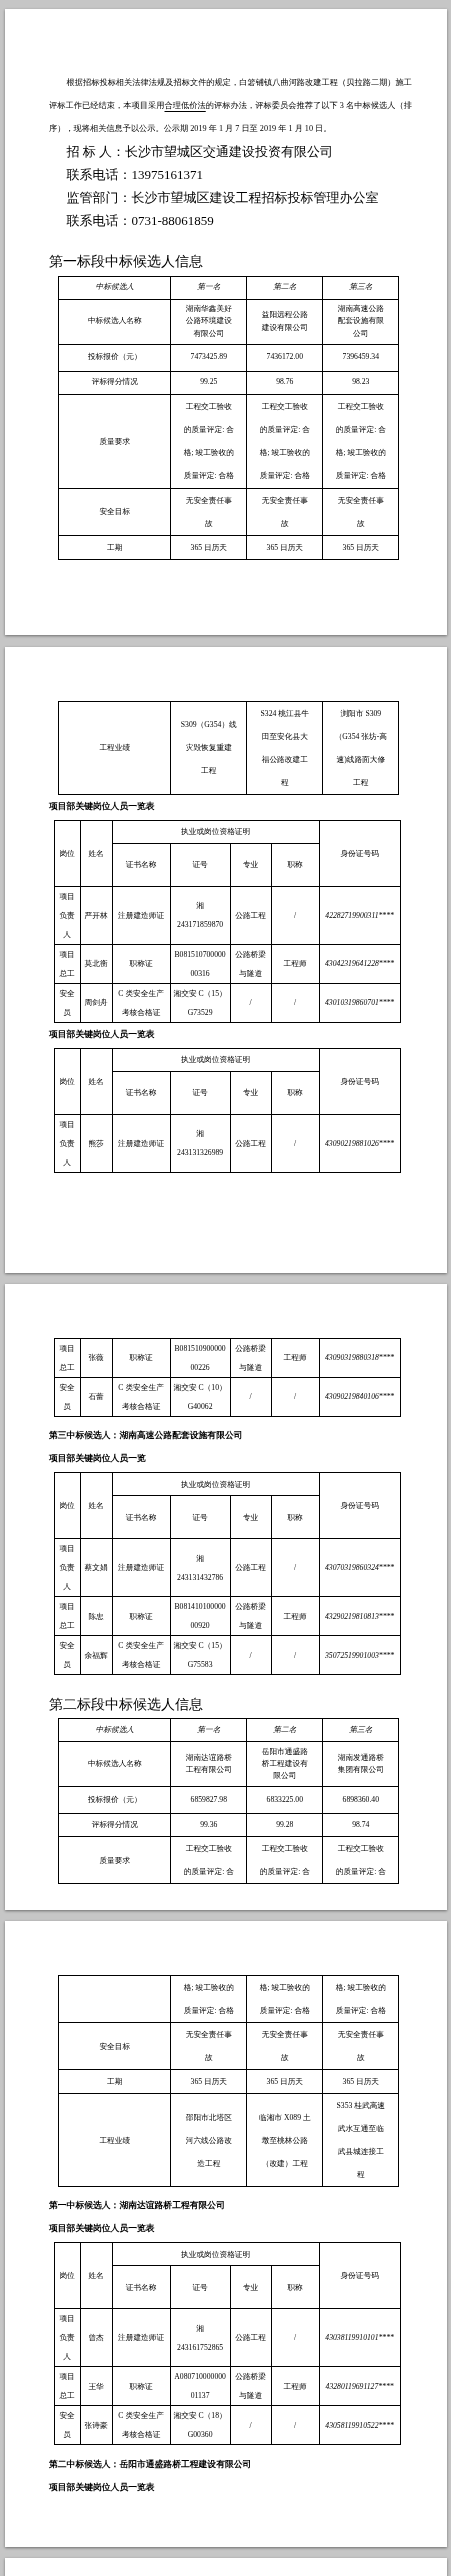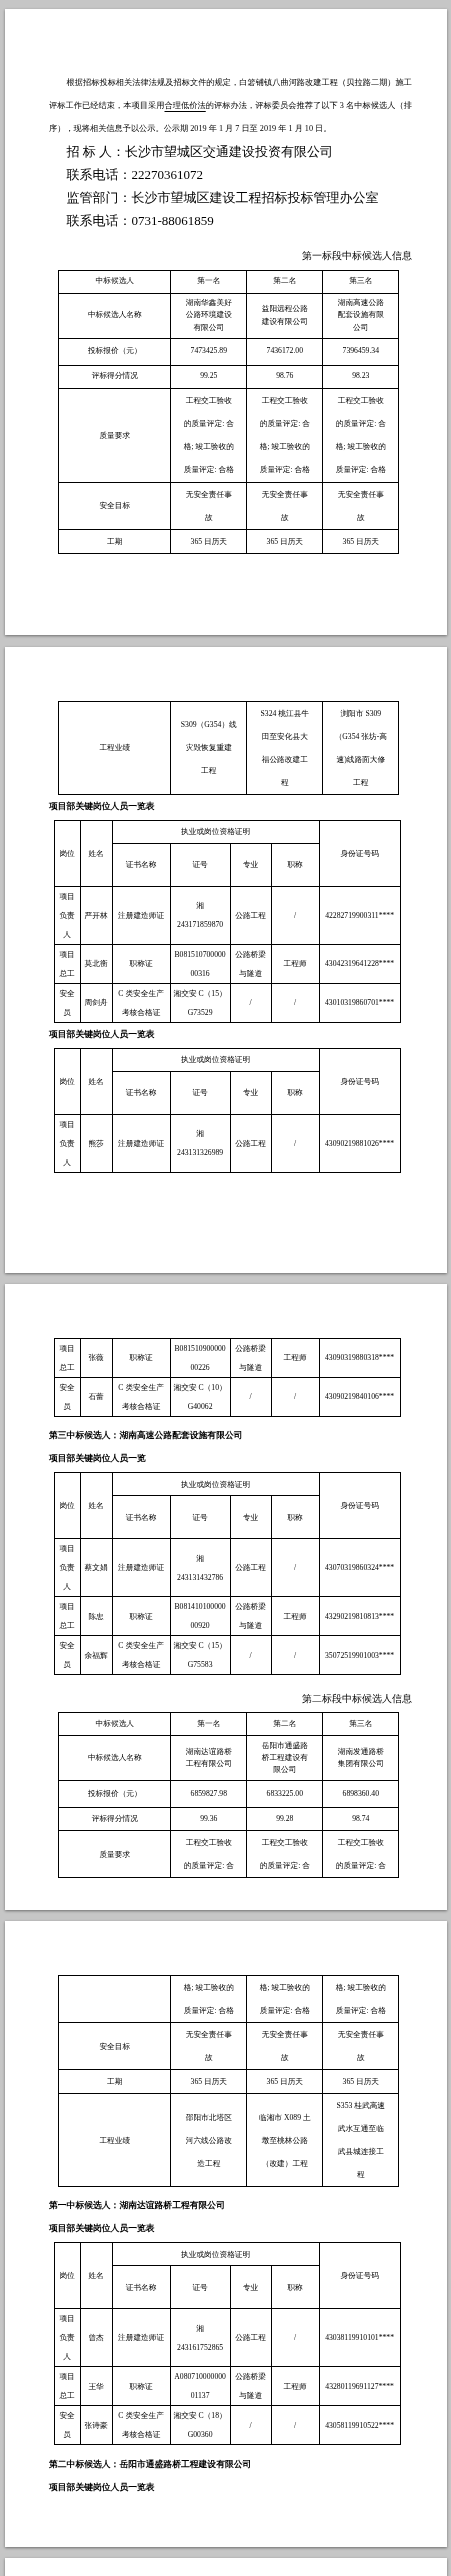--- a/index.html
+++ b/index.html
@@ -24,44 +24,44 @@
   .notice-para {
     font-size: 8.2px;
     line-height: 23px;
     text-align: justify;
     text-indent: 17.5px;
     margin: 8.2px 0 0 0;
   }
   .u-term { text-decoration: underline; text-underline-offset: 2.6px; }
   .contact-line { font-size: 13px; line-height: 23px; text-indent: 17.5px; }
   .section-title {
-    font-size: 10px;
+    font-size: 14px;
     line-height: 23px;
-    text-align: right;
-    margin-top: 12px;
+    text-align: left;
+    margin-top: 18px;
   }
   .cand-heading, .list-title {
     font-weight: bold;
     font-size: 8.8px;
     line-height: 23px;
     margin-top: 7.2px;
   }
   .list-title { margin-top: 0; }
   table { border-collapse: collapse; table-layout: fixed; }
   .summary-table { width: 340px; margin-left: 9.3px; margin-top: 2.1px; }
   .summary-table td {
     border: 0.5px solid #000;
     text-align: center;
     vertical-align: middle;
     font-size: 7.7px;
     white-space: pre-line;
     padding: 0 2.1px;
     line-height: 12.4px;
   }
-  .rh-hdr    { height: 23px; }
+  .rh-hdr    { height: 23px; font-style: italic; }
   .rh-name   { height: 45px; }
   .rh-price  { height: 27px; }
   .rh-score  { height: 23px; }
   .rh-quality td, .rh-safety td, .rh-dur td, .rh-perf td, .rh-qtop td, .rh-qbot td { line-height: 23px; }
   .rh-quality { height: 94px; }
   .rh-safety  { height: 46px; }
   .rh-dur     { height: 24px; }
   .rh-perf    { height: 93px; }
   .rh-qtop    { height: 46px; }
   .rh-qbot    { height: 46px; }
@@ -74,31 +74,31 @@
     font-weight: normal;
     white-space: pre-line;
     padding: 0 1px;
     line-height: 19px;
   }
   .ph-top { height: 23px; }
   .ph-sub { height: 43px; }
   .person-table tbody tr { height: 39px; padding-left: 32px; }
   .person-table tbody tr:first-child { height: 57px; }
   .person-table.cont tbody tr:first-child { height: 39px; }
-  .idnum { font-size: 6.7px; }
+  .idnum { font-size: 6.7px; font-style: italic; }
 </style>
 </head>
 <body>
 
 <div class="stage">
 
   <div class="page">
     <p class="notice-para"><span>根据招标投标相关法律法规及招标文件的规定，白箬铺镇八曲河路改建工程（贝拉路二期）施工评标工作已经结束，本项目采用</span><span class="u-term">合理低价法</span><span>的评标办法，评标委员会推荐了以下 3 名中标候选人（排序），现将相关信息予以公示。公示期 2019 年 1 月 7 日至 2019 年 1 月 10 日。</span></p>
     <div class="contact-line"><span>招 标 人：</span><span>长沙市望城区交通建设投资有限公司</span></div>
-    <div class="contact-line"><span>联系电话：</span><span>22270361072</span></div>
+    <div class="contact-line"><span>联系电话：</span><span>13975161371</span></div>
     <div class="contact-line"><span>监管部门：</span><span>长沙市望城区建设工程招标投标管理办公室</span></div>
     <div class="contact-line"><span>联系电话：</span><span>0731-88061859</span></div>
     <div class="section-title">第一标段中标候选人信息</div>
 
     <table class="summary-table">
       <colgroup>
           <col style="width:112px">
           <col style="width:76px">
           <col style="width:76px">
           <col style="width:76px">

